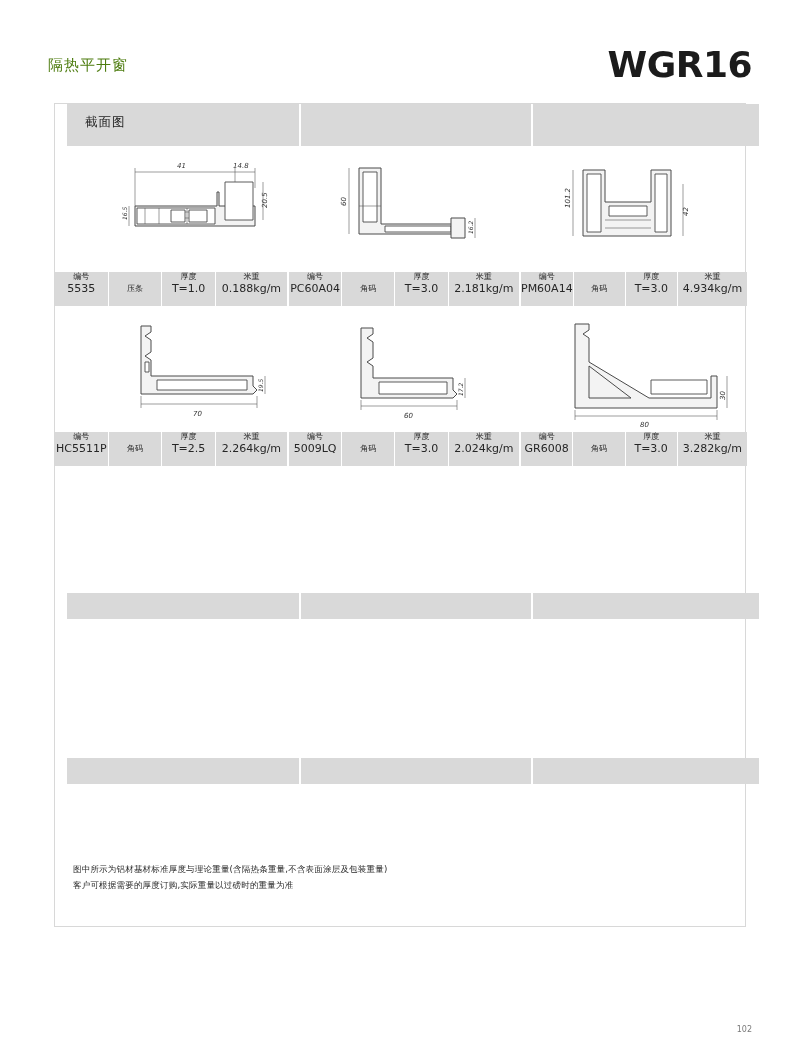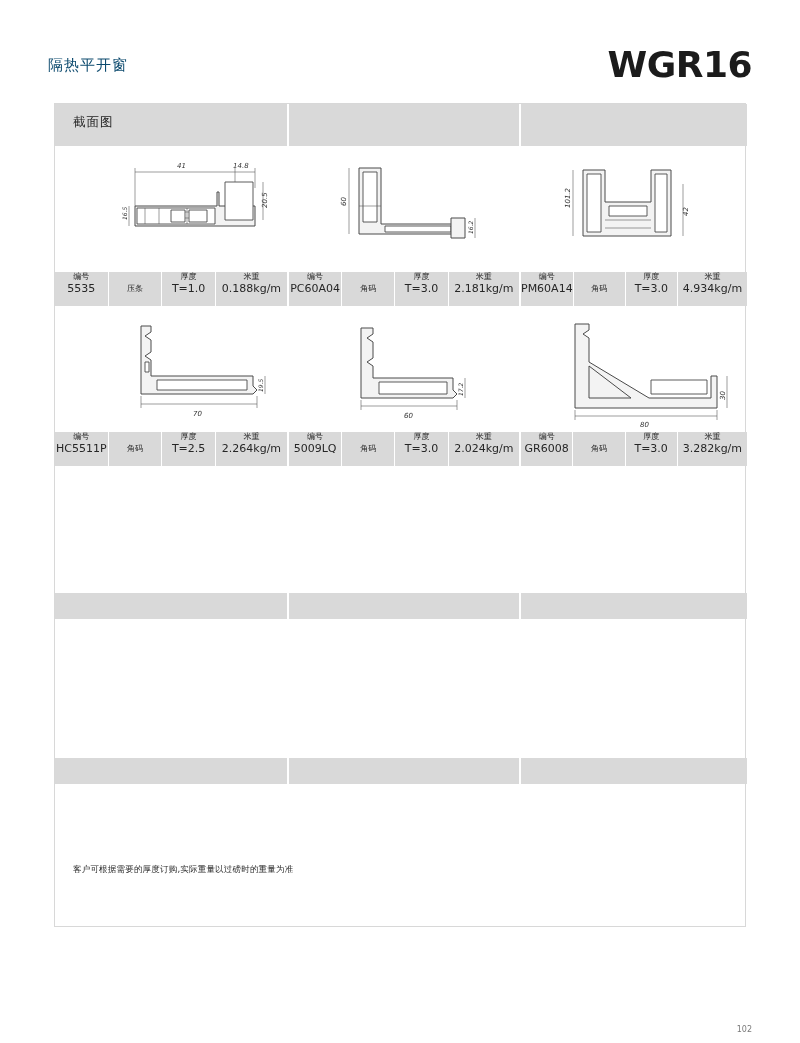--- a/index.html
+++ b/index.html
@@ -23,21 +23,21 @@
     top: 0;
     width: 800px;
     height: 100px;
   }
   .doc-title {
     position: absolute;
     left: 48px;
     top: 56px;
     font-size: 15px;
     letter-spacing: 1px;
-    color: #0c4a6e;
+    color: #4d7c0f;
     font-weight: 500;
   }
   .doc-code {
     position: absolute;
     right: 48px;
     top: 44px;
     font-size: 36px;
     font-weight: 700;
     letter-spacing: -0.5px;
     color: #1b1b1b;
@@ -49,21 +49,21 @@
     left: 54px;
     top: 103px;
     width: 692px;
     height: 824px;
     border: 1px solid #d8d8d8;
     box-sizing: border-box;
   }
 
   .band {
     position: absolute;
-    left: 0;
+    left: 12px;
     width: 692px;
     display: flex;
   }
   .band-cell {
     box-sizing: border-box;
     background: #d9d9d9;
     height: 100%;
   }
   .band-cell.c1 { width: 232px; }
   .band-cell.c2 { width: 230px; margin-left: 2px;}
@@ -439,17 +439,18 @@
     <div class="band-cell c2"></div>
     <div class="band-cell c3"></div>
   </div>
 
   <div class="colsep" style="left:232px;top:362px;height:127px;"></div>
   <div class="colsep" style="left:462px;top:362px;height:127px;"></div>
   <div class="colsep" style="left:232px;top:515px;height:139px;"></div>
   <div class="colsep" style="left:462px;top:515px;height:139px;"></div>
 
   <div class="notes">
+    <div class="note-line">图中所示为铝材基材标准厚度与理论重量(含隔热条重量,不含表面涂层及包装重量)</div>
     <div class="note-line">客户可根据需要的厚度订购,实际重量以过磅时的重量为准</div>
   </div>
 </div>
 
 <div class="page-no">102</div>
 
 </body></html>

